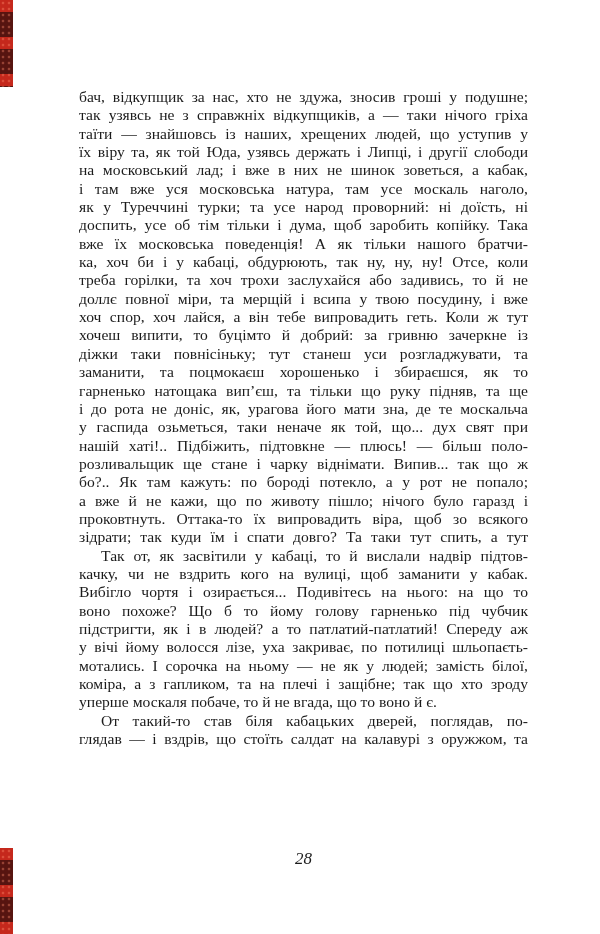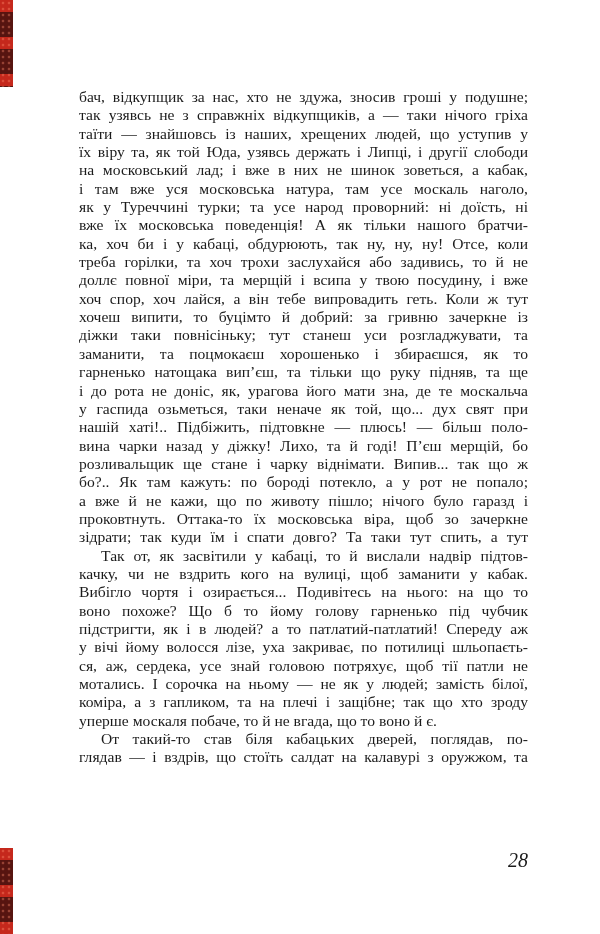--- a/index.html
+++ b/index.html
@@ -53,66 +53,65 @@
     text-align-last: left;
   }
   .line.indent {
     text-indent: 22px;
   }
   .page-number {
     position: absolute;
     top: 849px;
     left: 79px;
     width: 449px;
-    text-align: right;
+    text-align: center;
     font-style: italic;
-    font-size: 20px;
+    font-size: 17px;
     color: var(--ink, #1b1b1b);
   }
 </style>
 </head>
 <body>
 
 <div class="page">
   <div class="ornament ornament-top"></div>
   <div class="ornament ornament-bottom"></div>
 
   <main class="text-block">
       <p class="line">бач, відкупщик за нас, хто не здужа, зносив гроші у подушне;</p>
       <p class="line">так узявсь не з справжніх відкупщиків, а — таки нічого гріха</p>
       <p class="line">таїти — знайшовсь із наших, хрещених людей, що уступив у</p>
       <p class="line">їх віру та, як той Юда, узявсь держать і Липці, і другії слободи</p>
       <p class="line">на московський лад; і вже в них не шинок зоветься, а кабак,</p>
       <p class="line">і там вже уся московська натура, там усе москаль наголо,</p>
       <p class="line">як у Туреччині турки; та усе народ проворний: ні доїсть, ні</p>
+      <p class="line">доспить, усе об тім тільки і дума, щоб заробить копійку. Така</p>
       <p class="line">вже їх московська поведенція! А як тільки нашого братчи-</p>
       <p class="line">ка, хоч би і у кабаці, обдурюють, так ну, ну, ну! Отсе, коли</p>
       <p class="line">треба горілки, та хоч трохи заслухайся або задивись, то й не</p>
       <p class="line">доллє повної міри, та мерщій і всипа у твою посудину, і вже</p>
       <p class="line">хоч спор, хоч лайся, а він тебе випровадить геть. Коли ж тут</p>
       <p class="line">хочеш випити, то буцімто й добрий: за гривню зачеркне із</p>
       <p class="line">діжки таки повнісіньку; тут станеш уси розгладжувати, та</p>
       <p class="line">заманити, та поцмокаєш хорошенько і збираєшся, як то</p>
       <p class="line">гарненько натощака вип’єш, та тільки що руку підняв, та ще</p>
       <p class="line">і до рота не доніс, як, урагова його мати зна, де те москальча</p>
       <p class="line">у гаспида озьметься, таки неначе як той, що... дух свят при</p>
       <p class="line">нашій хаті!.. Підбіжить, підтовкне — плюсь! — більш поло-</p>
-      <p class="line">вина чарки назад у діжку! Лихо, та й годі! П’єш мерщій, бо</p>
       <p class="line">розливальщик ще стане і чарку віднімати. Випив... так що ж</p>
       <p class="line">бо?.. Як там кажуть: по бороді потекло, а у рот не попало;</p>
       <p class="line">а вже й не кажи, що по животу пішло; нічого було гаразд і</p>
-      <p class="line">проковтнуть. Оттака-то їх московська віра, щоб зо зачеркне</p>
+      <p class="line">проковтнуть. Оттака-то їх випровадить віра, щоб зо всякого</p>
       <p class="line">зідрати; так куди їм і спати довго? Та таки тут спить, а тут</p>
       <p class="line indent">Так от, як засвітили у кабаці, то й вислали надвір підтов-</p>
       <p class="line">качку, чи не вздрить кого на вулиці, щоб заманити у кабак.</p>
       <p class="line">Вибігло чортя і озирається... Подивітесь на нього: на що то</p>
       <p class="line">воно похоже? Що б то йому голову гарненько під чубчик</p>
       <p class="line">підстригти, як і в людей? а то патлатий-патлатий! Спереду аж</p>
       <p class="line">у вічі йому волосся лізе, уха закриває, по потилиці шльопаєть-</p>
-      <p class="line">ся, аж, сердека, усе знай головою потряхує, щоб тії патли не</p>
       <p class="line">мотались. І сорочка на ньому — не як у людей; замість білої,</p>
       <p class="line">коміра, а з гапликом, та на плечі і защібне; так що хто зроду</p>
       <p class="line para-end">уперше москаля побаче, то й не вгада, що то воно й є.</p>
       <p class="line indent">От такий-то став біля кабацьких дверей, поглядав, по-</p>
       <p class="line">глядав — і вздрів, що стоїть салдат на калавурі з оружжом, та</p>
     </main>
 
   <div class="page-number">28</div>
 </div>
 

